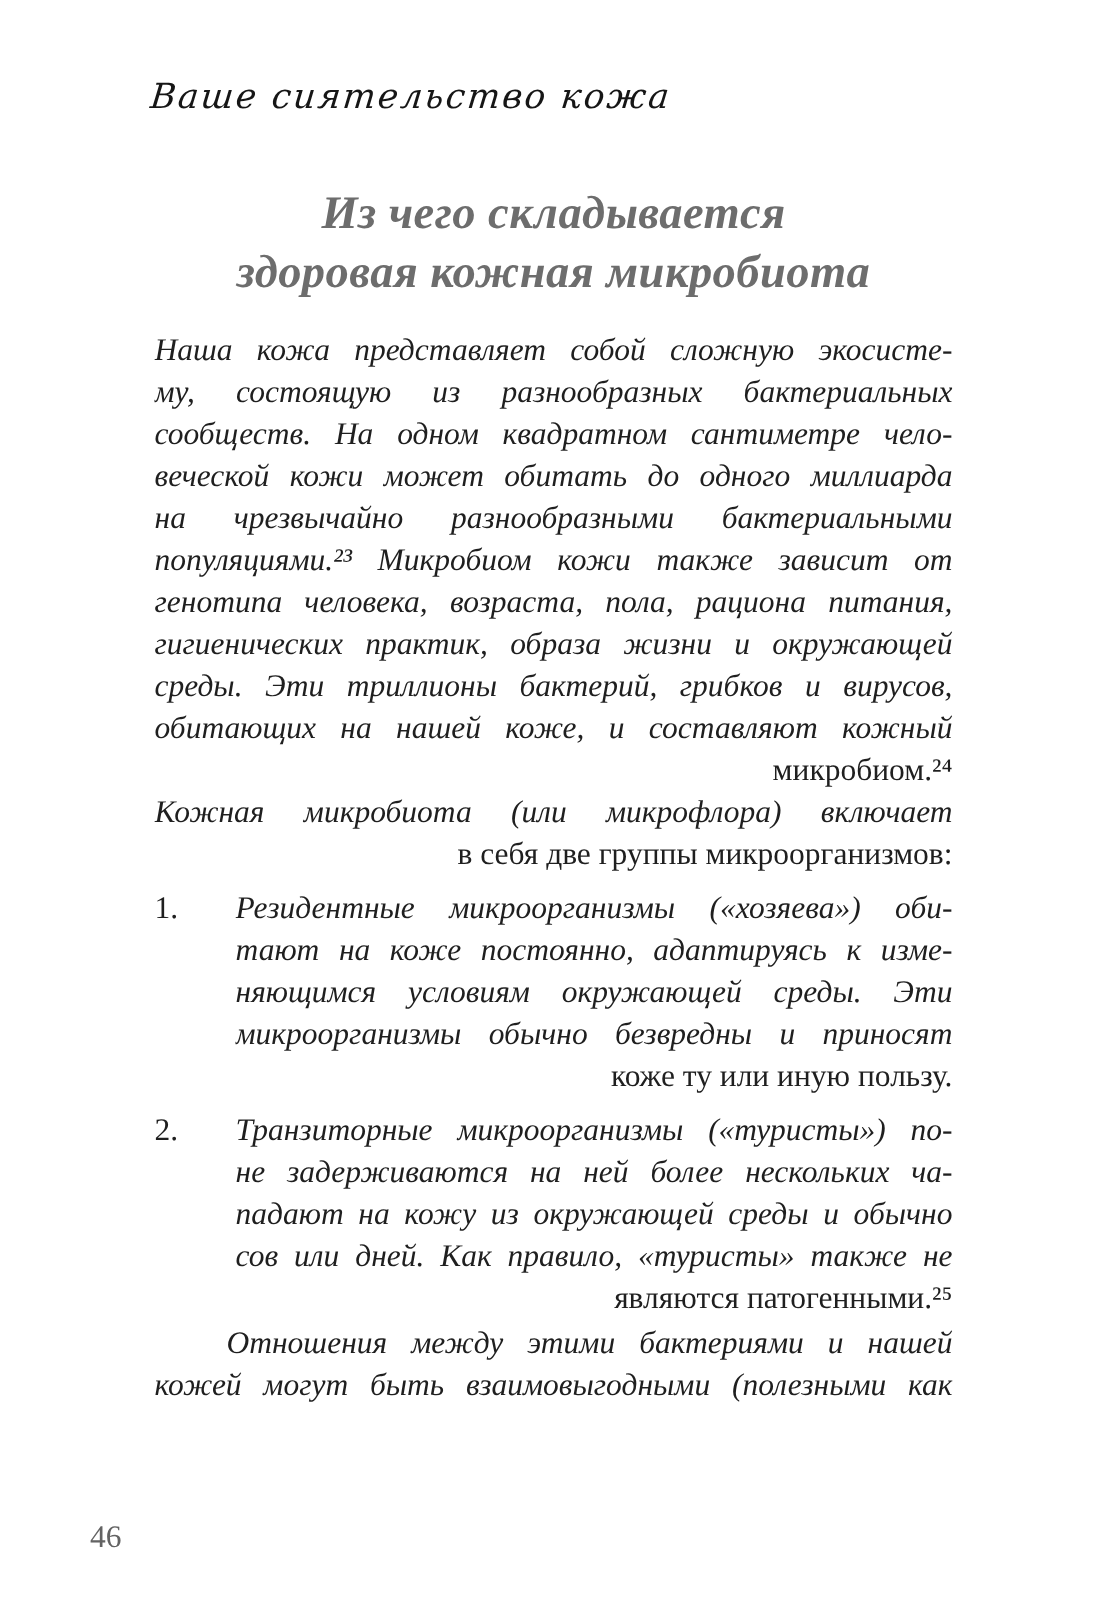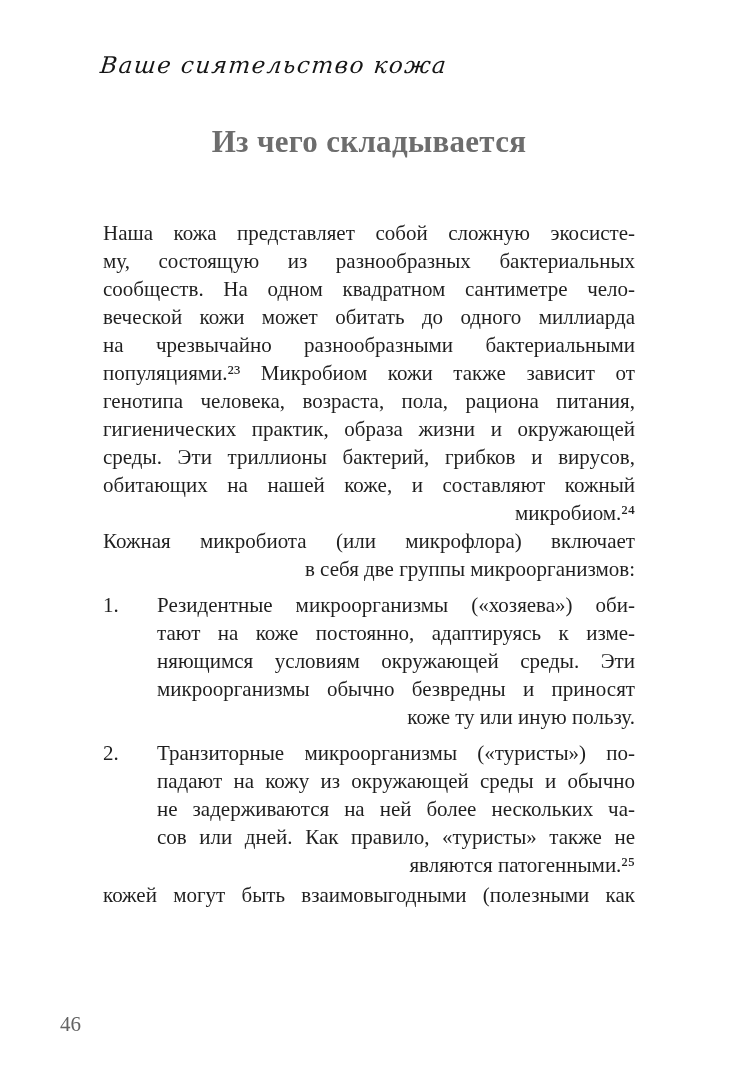--- a/index.html
+++ b/index.html
@@ -29,39 +29,41 @@
     left: 60px;
     top: 122px;
     width: 618px;
     margin: 0;
     text-align: center;
     font-size: 31px;
     font-weight: bold;
     line-height: 39px;
     letter-spacing: 0.3px;
     color: #6d6d6d;
+    font-style: italic;
   }
   .content {
     position: absolute;
     left: 103px;
     top: 219px;
     width: 532px;
     font-size: 21px;
     line-height: 28px;
     color: #1f1f1f;
   }
   .line {
     height: 28px;
     text-align: right;
     white-space: normal;
     overflow: hidden;
   }
   .line.j {
     text-align: justify;
     text-align-last: justify;
+    font-style: italic;
   }
   .line.first-indent { text-indent: 48px; }
   .list-item {
     display: flex;
     margin-top: 8px;
   }
   .list-item .marker {
     width: 54px;
     flex: 0 0 54px;
   }
@@ -77,20 +79,21 @@
 </style>
 </head>
 <body>
 
 <div class="page">
 
   <div class="running-head">Ваше сиятельство кожа</div>
 
   <h1 class="chapter-title">
     <div>Из чего складывается</div>
+    <div>здоровая кожная микробиота</div>
   </h1>
 
   <div class="content">
 
     <div class="para">
         <div class="line j">Наша кожа представляет собой сложную экосисте-</div>
         <div class="line j">му, состоящую из разнообразных бактериальных</div>
         <div class="line j">сообществ. На одном квадратном сантиметре чело-</div>
         <div class="line j">веческой кожи может обитать до одного миллиарда</div>
         <div class="line j">на чрезвычайно разнообразными бактериальными</div>
@@ -115,28 +118,29 @@
           <div class="line j">няющимся условиям окружающей среды. Эти</div>
           <div class="line j">микроорганизмы обычно безвредны и приносят</div>
           <div class="line">коже ту или иную пользу.</div>
         </div>
     </div>
 
     <div class="list-item">
       <div class="marker">2.</div>
       <div class="item-lines">
           <div class="line j">Транзиторные микроорганизмы («туристы») по-</div>
+          <div class="line j">не задерживаются на ней более нескольких ча-</div>
           <div class="line j">падают на кожу из окружающей среды и обычно</div>
-          <div class="line j">не задерживаются на ней более нескольких ча-</div>
           <div class="line j">сов или дней. Как правило, «туристы» также не</div>
           <div class="line">являются патогенными.²⁵</div>
         </div>
     </div>
 
     <div class="para para-closing">
+        <div class="line j first-indent">Отношения между этими бактериями и нашей</div>
         <div class="line j">кожей могут быть взаимовыгодными (полезными как</div>
       </div>
 
   </div>
 
   <div class="page-number">46</div>
 
 </div>
 
 </body></html>

